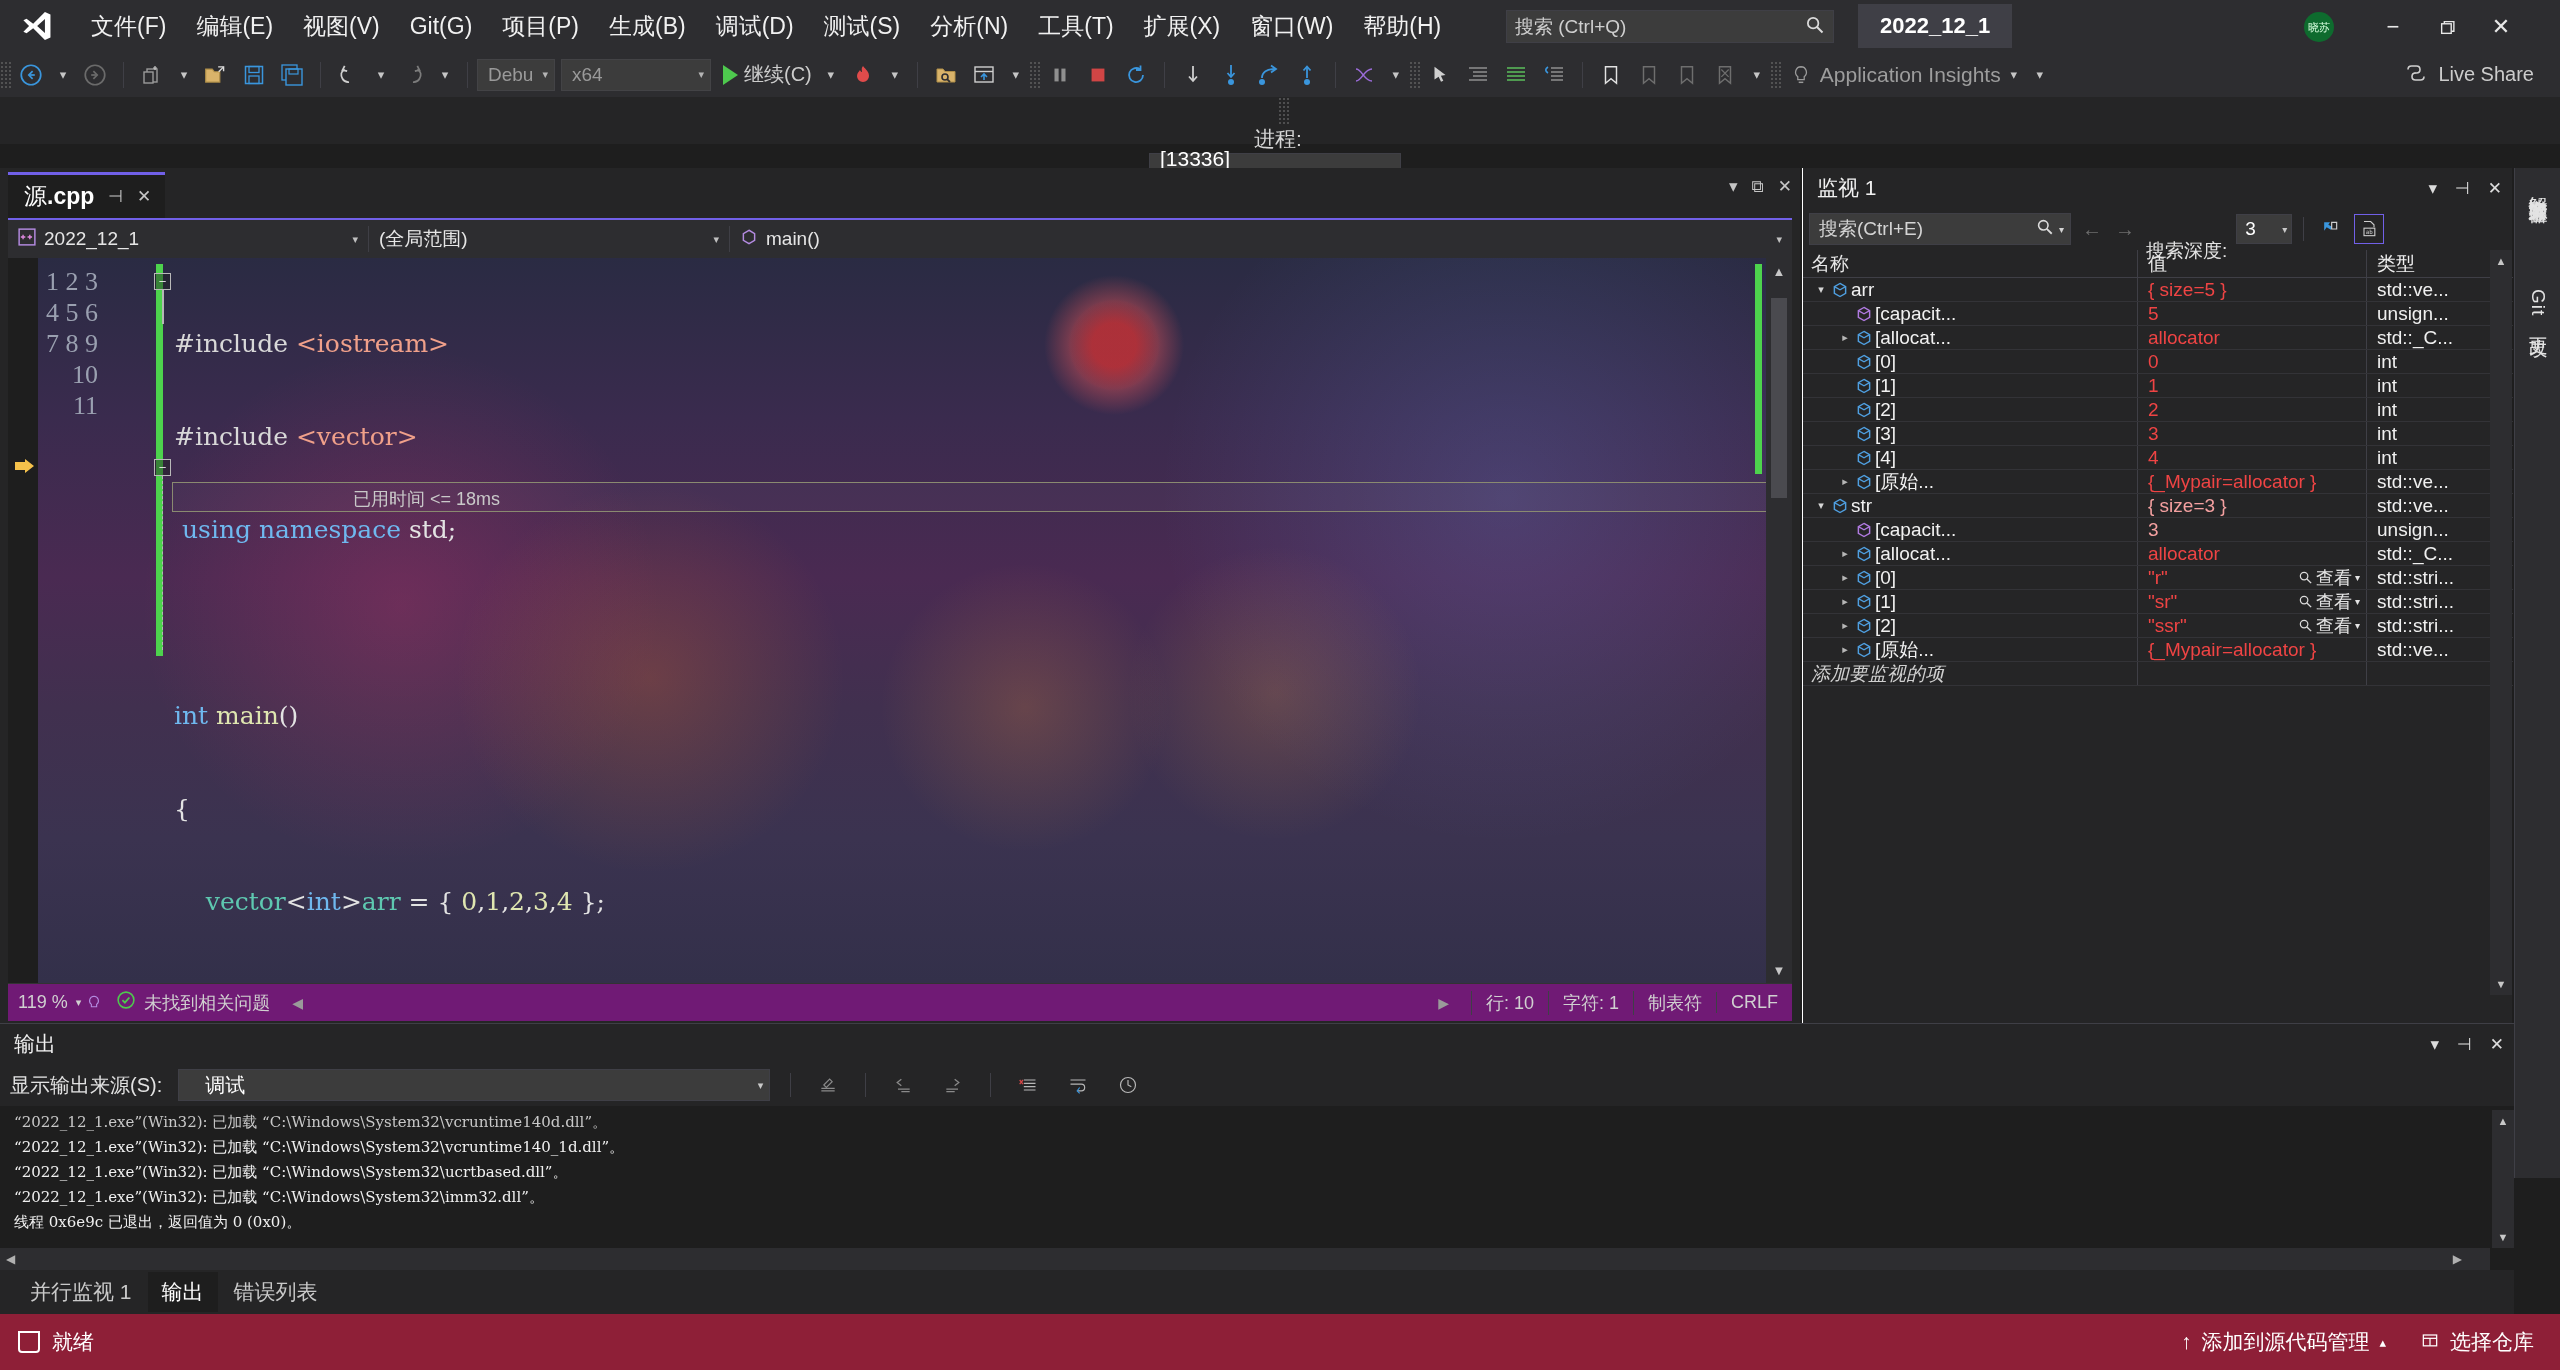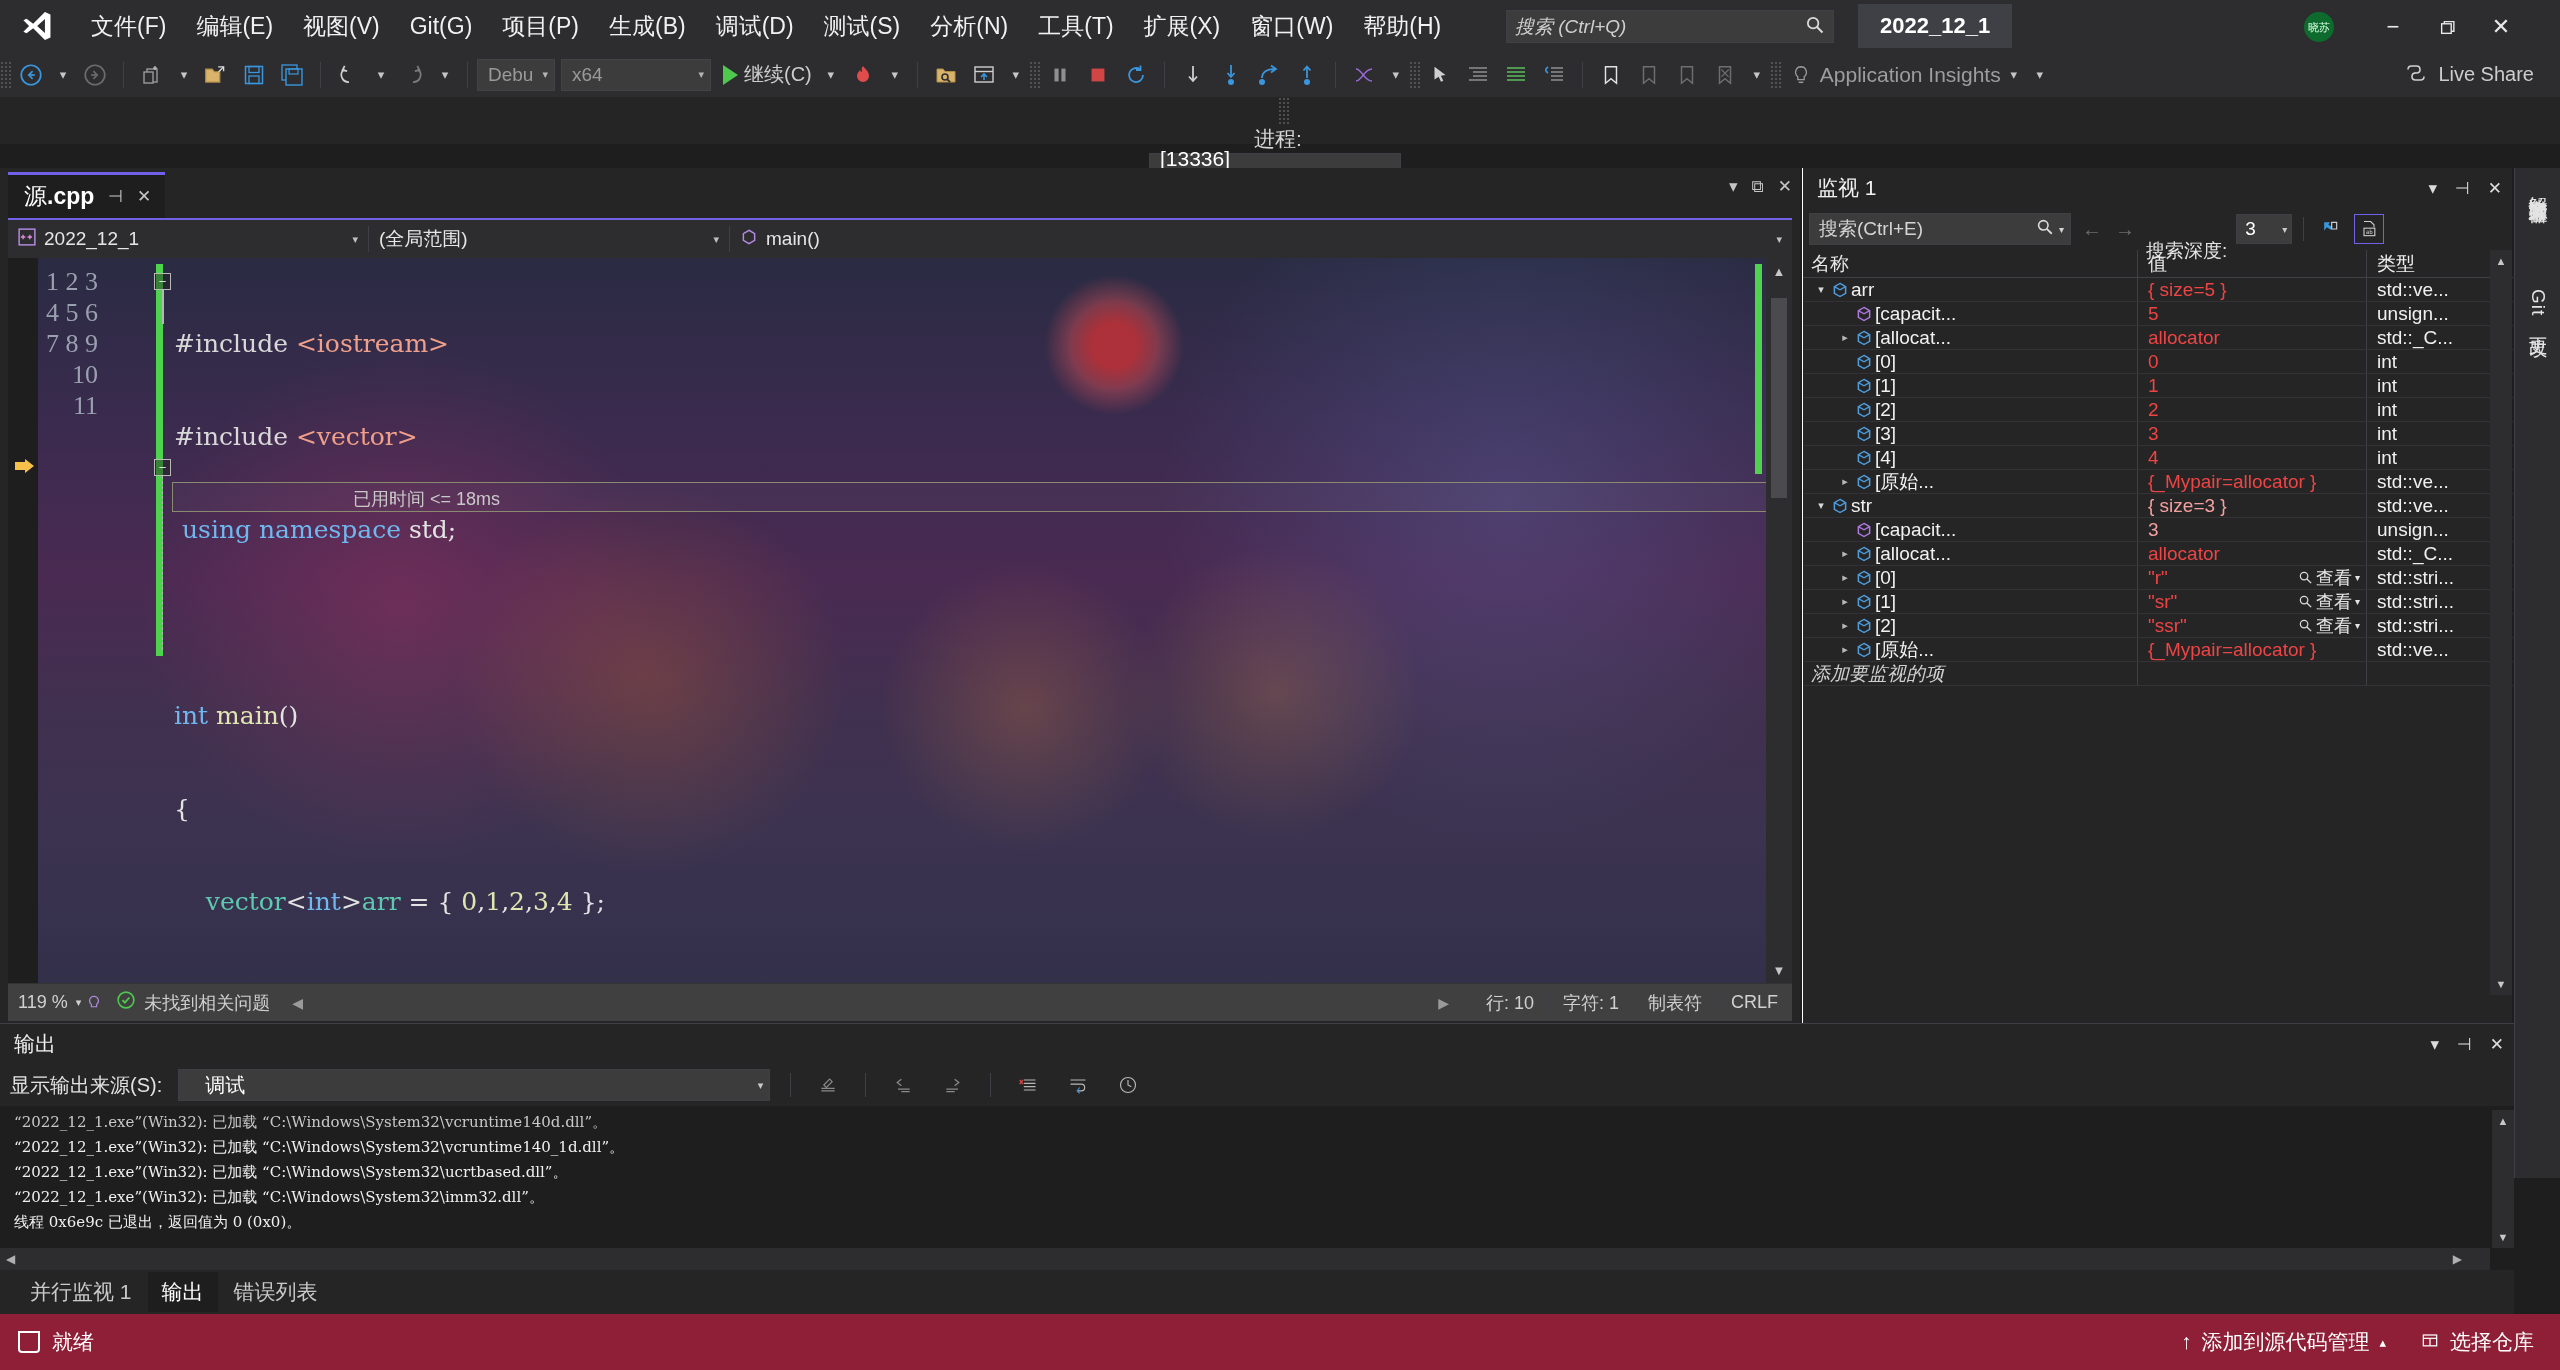--- a/index.html
+++ b/index.html
@@ -21,21 +21,21 @@
   .menu{ display:flex; align-items:center; margin-left:16px; }
   .menu-item{
     font-size:23px; color:#f1f1f1; padding:7px 15px; line-height:1;
     white-space:nowrap; cursor:default;
   }
   .searchbox{
     position:absolute; left:1506px; top:10px; width:328px; height:33px;
     background:#3c3c3c; border:1px solid #3f3f46; display:flex; align-items:center;
     padding:0 8px;
   }
-  .searchbox .ph{ font-size:19px; color:#cfcfcf; flex:1;font-style:italic; }
+  .searchbox .ph{ font-size:19px; color:#cfcfcf; flex:1; }
   .proj-tab{
     position:absolute; left:1858px; top:4px; height:44px; padding:0 22px;
     background:#3f3f46; display:flex; align-items:center;
     font-size:22px; font-weight:bold; color:#ffffff;
   }
   .user-badge{
     position:absolute; left:2304px; top:12px; width:30px; height:30px;
     border-radius:50%; background:#0e6b2e; display:flex; align-items:center;
     justify-content:center; font-size:11px; color:#d8ffe0;
   }
@@ -174,21 +174,21 @@
   }
   .vscroll .thumb{ position:absolute; left:5px; top:40px; width:16px; height:200px; background:#4a4a4f;}
   .vscroll .uparr,.vscroll .dnarr{ position:absolute; left:0; width:26px; height:26px;
     display:flex;align-items:center;justify-content:center;font-size:13px;color:#c7c7c7;}
   .vscroll .uparr{ top:0;} .vscroll .dnarr{ bottom:0;}
   .greenmark{ position:absolute; right:30px; top:6px; width:7px; height:210px; background:#4dd34d;}
 
   
   .edstatus{
     position:absolute; left:8px; top:815px; width:1784px; height:38px;
-    background:#404040; display:flex; align-items:center; font-size:18px; color:#d0d0d0;
+    background:#701a75; display:flex; align-items:center; font-size:18px; color:#d0d0d0;
     border-top:1px solid #333;
   }
   .edstatus .zoom{ padding-left:10px; display:flex; align-items:center; gap:8px;}
   .edstatus .issues{ display:flex; align-items:center; gap:9px;}
   .edstatus .right{ margin-left:auto; display:flex; align-items:center; }
   .edstatus .right > span{ padding:0 14px; border-left:1px solid #3f3f46; white-space:nowrap;}
   .hscroll{ flex:1; height:20px; margin:0 22px; display:flex; align-items:center; justify-content:space-between;
     color:#9a9a9a; font-size:14px;}
 
   

